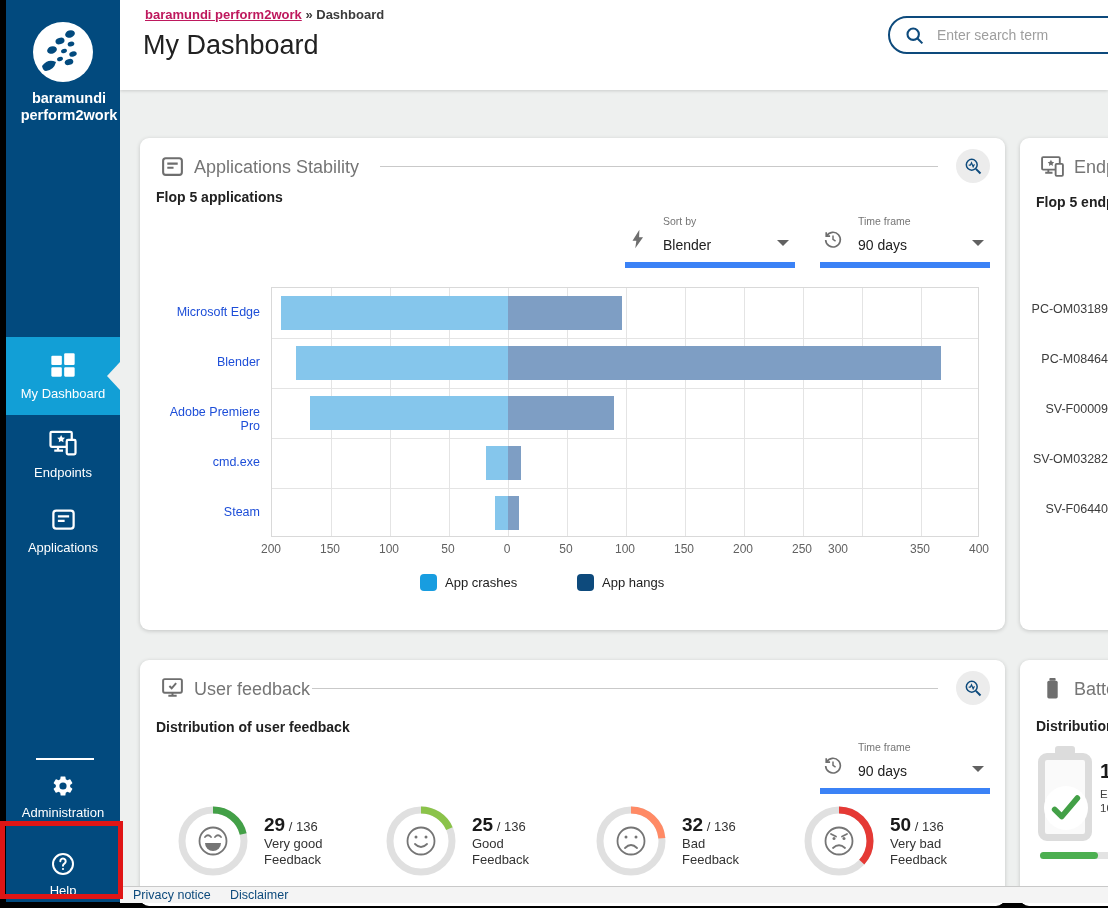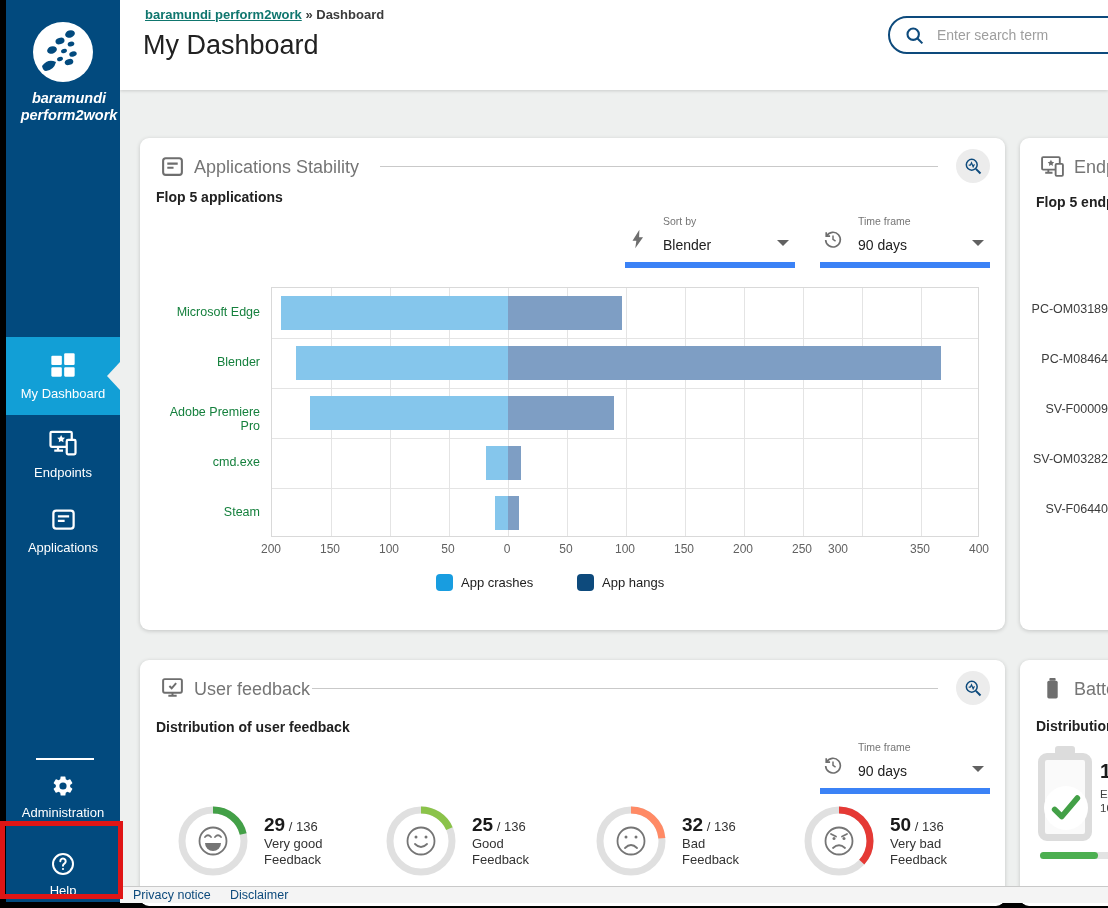--- a/index.html
+++ b/index.html
@@ -2,36 +2,36 @@
 <html><head>
 <meta charset="utf-8">
 <style>
   html,body{margin:0;padding:0;background:#000;}
   #page{position:relative;width:1108px;height:908px;background:#000;overflow:hidden;
         font-family:"Liberation Sans",sans-serif;-webkit-font-smoothing:antialiased;}
   
   #sidebar{position:absolute;left:6px;top:0;width:114px;height:902px;background:#024a7e;z-index:6;}
   #logo{position:absolute;left:27px;top:22px;width:60px;height:60px;}
   #brand{position:absolute;left:0;top:90px;width:126px;text-align:center;color:#fff;
-         font-weight:bold;font-size:14.5px;line-height:17px;font-style:italic;}
+         font-weight:bold;font-size:14.5px;line-height:17px;}
   .nav-item{position:absolute;left:0;width:114px;display:flex;flex-direction:column;
             align-items:center;justify-content:center;gap:7px;color:#fff;cursor:pointer;}
   .nav-item.active{background:#129fd6;}
   .nav-item .nicon{width:28px;height:28px;color:#fff;--ibg:#024a7e;}
   .nav-item.active .nicon{--ibg:#129fd6;}
   .nav-item .nicon svg{width:100%;height:100%;display:block;}
   .nav-label{font-size:13px;}
   .notch{position:absolute;right:0;top:50%;transform:translateY(-50%);width:0;height:0;
          border-top:14px solid transparent;border-bottom:14px solid transparent;border-right:13px solid #eef0ef;}
   #side-divider{position:absolute;left:30px;top:758px;width:58px;height:2px;background:#fff;}
   
   #header{position:absolute;left:120px;top:0;width:988px;height:90px;background:#fff;z-index:2;
           box-shadow:0 1px 3px rgba(0,0,0,.15);}
   #breadcrumb{position:absolute;left:25px;top:7px;font-size:13px;font-weight:bold;color:#3c3c3c;}
-  #breadcrumb a{color:#0f766e;text-decoration:underline;cursor:pointer;}
+  #breadcrumb a{color:#be185d;text-decoration:underline;cursor:pointer;}
   #page-title{position:absolute;left:23px;top:30px;font-size:27px;color:#212121;}
   #search{position:absolute;left:768px;top:16px;width:330px;height:38px;border:2px solid #0d4a7c;
           border-radius:21px;display:flex;align-items:center;padding-left:14px;gap:10px;background:#fff;box-sizing:border-box;}
   #search .sicon{width:21px;height:21px;color:#0d4a7c;}
   #search input{border:none;outline:none;font-size:14px;color:#333;width:200px;
                 font-family:"Liberation Sans",sans-serif;background:transparent;}
   #search input::placeholder{color:#9e9e9e;}
   
   #content{position:absolute;left:120px;top:90px;width:988px;height:812px;background:#eef0ef;z-index:1;}
   .card{position:absolute;background:#fff;border-radius:9px;box-shadow:0 1px 4px rgba(0,0,0,.18);}
@@ -49,21 +49,21 @@
   .dd-icon svg{width:100%;height:100%;display:block;}
   .dd-label{position:absolute;left:38px;top:3px;font-size:10.5px;color:#757575;}
   .dd-value{position:absolute;left:38px;bottom:9px;font-size:14px;color:#212121;}
   .dd-caret{position:absolute;right:6px;bottom:16px;width:0;height:0;
             border-left:6px solid transparent;border-right:6px solid transparent;border-top:6px solid #616161;}
   
   #plot{position:absolute;left:131px;top:149px;width:708px;height:250px;border:1px solid #d9d9d9;box-sizing:border-box;}
   .gl-v{position:absolute;top:0;bottom:0;width:1px;background:#e4e4e4;}
   .gl-h{position:absolute;left:0;right:0;height:1px;background:#e4e4e4;}
   .bar{position:absolute;height:34px;}
-  .cat-label{position:absolute;width:110px;text-align:right;font-size:12.5px;color:#15803d;}
+  .cat-label{position:absolute;width:110px;text-align:right;font-size:12.5px;color:#1d4ed8;}
   .tick-label{position:absolute;top:404px;width:44px;margin-left:-22px;text-align:center;font-size:12px;color:#616161;}
   .legend-item{position:absolute;top:436px;display:flex;align-items:center;gap:8px;}
   .legend-swatch{width:17px;height:17px;border-radius:4px;}
   .legend-text{font-size:13px;color:#212121;}
   
   .gauge{position:absolute;top:143px;display:flex;align-items:center;gap:13px;}
   .gauge-ring{position:relative;width:76px;height:76px;}
   .gauge-ring svg{position:absolute;left:0;top:0;}
   .gauge-text{display:flex;flex-direction:column;}
   .gauge-value-row{font-size:19px;font-weight:bold;color:#1a1a1a;}
@@ -274,21 +274,21 @@
           <div class="tick-label" style="left: 426px;">50</div>
           <div class="tick-label" style="left: 485px;">100</div>
           <div class="tick-label" style="left: 544px;">150</div>
           <div class="tick-label" style="left: 603px;">200</div>
           <div class="tick-label" style="left: 662px;">250</div>
           <div class="tick-label" style="left: 698px;">300</div>
           <div class="tick-label" style="left: 780px;">350</div>
           <div class="tick-label" style="left: 839px;">400</div>
         </div>
       <div id="legend">
-          <div class="legend-item" style="left: 296px;">
+          <div class="legend-item" style="left: 280px;">
             <span class="legend-swatch" style="background: rgb(24, 157, 224);"></span>
             <span class="legend-text">App crashes</span>
           </div>
           <div class="legend-item" style="left: 437px;">
             <span class="legend-swatch" style="background: rgb(13, 74, 124);"></span>
             <span class="legend-text">App hangs</span>
           </div>
         </div>
     </section>
 

